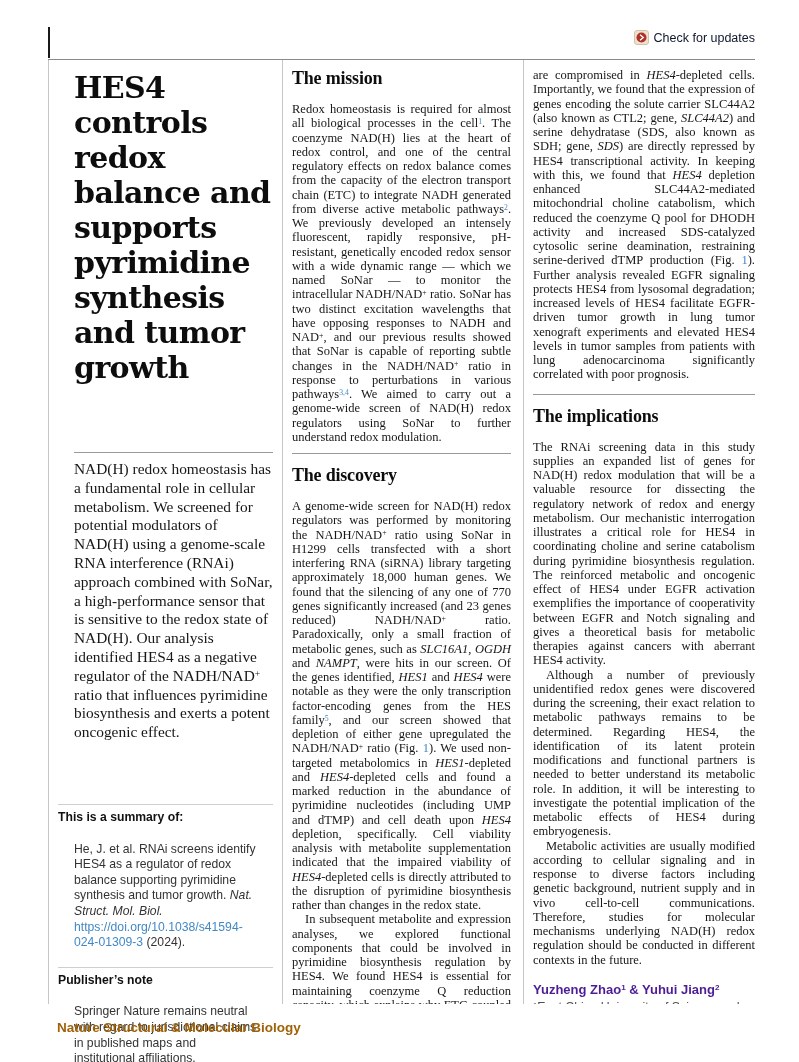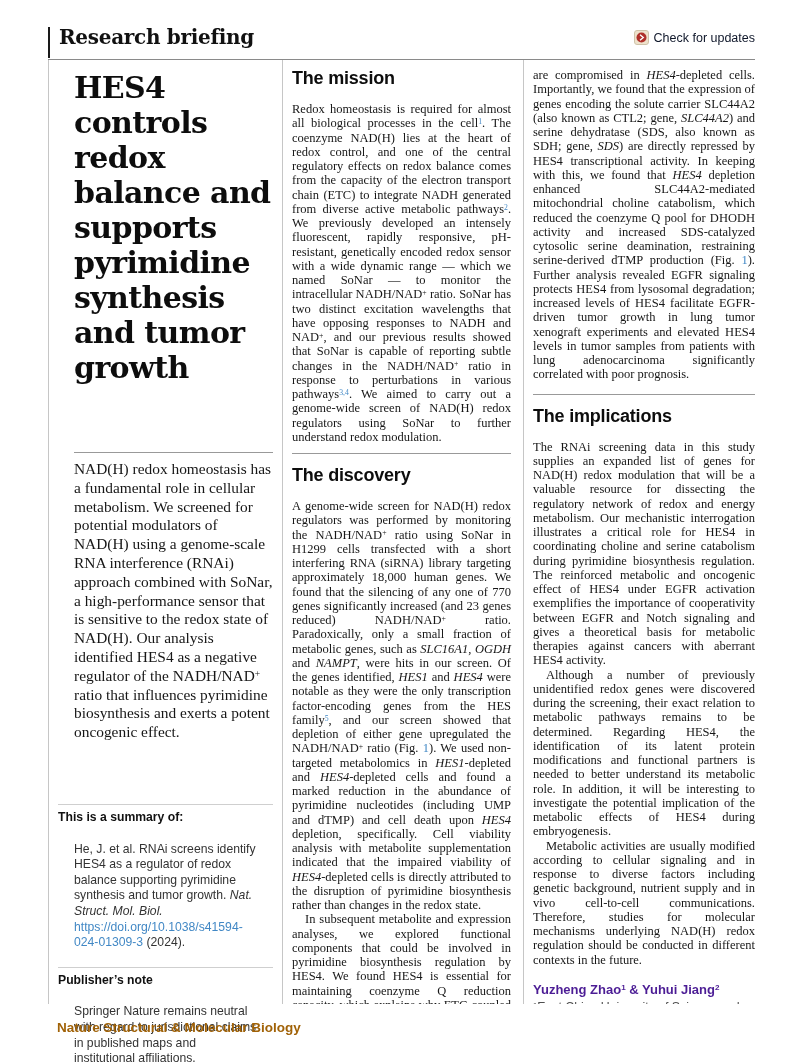--- a/index.html
+++ b/index.html
@@ -30,21 +30,21 @@
   .summary{font-size:15.4px;line-height:18.8px;margin:7px 0 12px;color:#161616;}
   .rule-after-title{margin-top:67px;}
 
   .left-bottom{position:absolute;left:9px;right:9px;top:744px;
           font-family:"Liberation Sans",sans-serif;font-size:12.2px;line-height:15.6px;color:#333;}
   .small-heading{font-weight:bold;color:#111;margin:5px 0 1px;}
   .small-par{margin:16px;}
   .lb-rule{margin-top:7px;}
   .published{font-family:"Liberation Serif",serif;font-size:15px;color:#7f1d1d;margin-top:6px;}
 
-  .section-heading{font-family:Liberation Sans, sans-serif;font-weight:bold;font-size:18px;
+  .section-heading{font-family:Liberation Serif, serif;font-weight:bold;font-size:18px;
           letter-spacing:-0.2px;margin:0 0 13px;color:#0d0d0d;}
   .section-heading.mid{margin-top:11px;}
   .sec-rule{margin-top:9px;}
 
   .body-par{font-size:12.5px;line-height:14.25px;text-align:justify;margin:0;color:#161616;}
   .indent{text-indent:13px;}
 
   .authors{margin-top:15px;font-family:"Liberation Sans",sans-serif;}
   .author-names{font-weight:bold;font-size:13px;color:#4c1d95;margin:0 0 2px;line-height:16px;}
   .affiliations{font-size:12.3px;line-height:15.5px;color:#4f4f4f;margin:0;}
@@ -56,21 +56,20 @@
   .seg-i{font-style:italic;}
   .seg-sup,.seg-ref{font-size:0.62em;position:relative;top:-0.42em;line-height:0;}
   .seg-ref,.seg-link{color:#4288c5;}
 </style>
 </head>
 <body>
 
 <div class="page">
 
   <div class="kicker-tick"></div>
-  <div class="kicker">Research briefing</div>
 
   <div class="check-updates">
     <span style="display:inline-flex;">
       <svg width="15" height="15" viewBox="0 0 15 15">
         <rect x="0.5" y="0.5" width="14" height="14" rx="2.5" fill="#eee2cc" stroke="#cfc3a9"></rect>
         <circle cx="7.5" cy="7.5" r="5" fill="#b0302a"></circle>
         <path d="M6 4.8 L9.3 7.5 L6 10.2" stroke="#ffffff" stroke-width="1.3" fill="none"></path>
       </svg>
     </span>
     <span>Check for updates</span>

